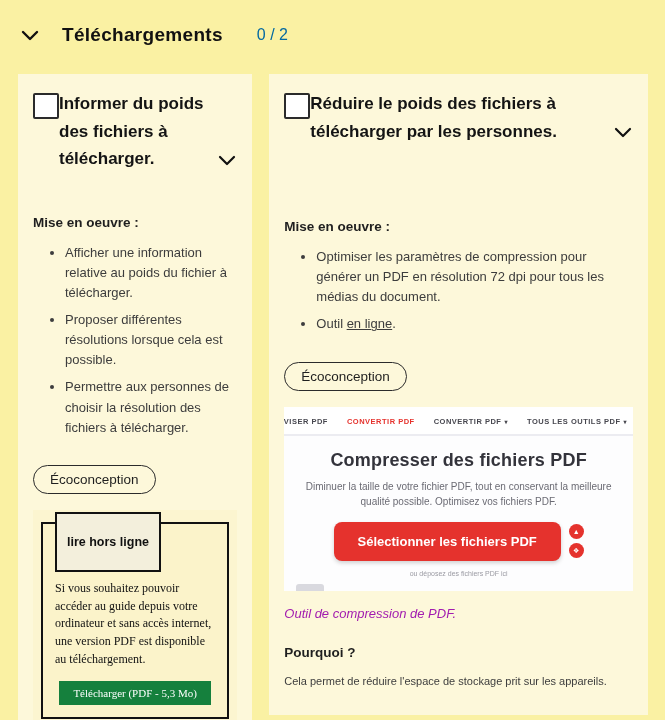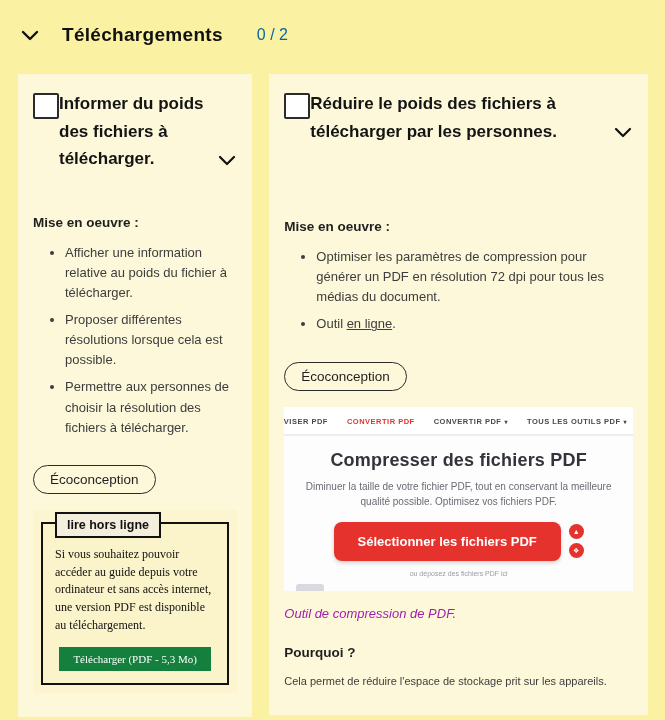--- a/index.html
+++ b/index.html
@@ -38,21 +38,21 @@
            padding:6px 16px; font-size:13.5px; color:#1f1f1f; background:transparent; cursor:pointer; }
 
   .caption { font-style:italic; font-size:13px; margin-top:13px; color:#a21caf; line-height:1.5; }
   .why-label { font-weight:700; font-size:13.5px; margin-top:22px; color:#1f1f1f; }
   .why-text { font-size:11px; line-height:1.58; margin-top:13px; color:#3d3d3d; }
 
   
   .figure-left { margin-top:16px; background:#FCF5D0; padding:12px 8px 8px 8px; }
   .offline-box { border:2px solid #111; padding:0 12px 12px 12px; background:#FBF3CA; }
   .offline-tab { display:inline-block; transform:translateY(-12px); background:#F3EFDC; border:2px solid #111;
-                 font-weight:700; font-size:12.5px; color:#111; padding:4px 10px; }
+                 font-weight:700; font-size:12.5px; color:#111; padding:21px 10px; }
   .offline-text { font-family:"Liberation Serif", serif; font-size:12px; line-height:1.48; color:#101010; margin-top:-4px; }
   .dl-btn { display:block; margin:12px auto 0 auto; width:fit-content; background:#15803d; color:#fff;
             font-family:"Liberation Serif", serif; font-size:11px; padding:6px 14px; }
 
   
   .figure-right { margin-top:16px; background:#ffffff; }
   .pdf-nav { display:flex; align-items:center; gap:19px; padding:10px 6px 8px 0; border-bottom:2px solid #ECECF1;
              white-space:nowrap; overflow:hidden; }
   .pdf-nav-item { font-size:7.5px; font-weight:700; letter-spacing:.5px; color:#47474f; display:flex; align-items:center; gap:3px; }
   .pdf-nav-item:first-child { margin-left:-9px; }

